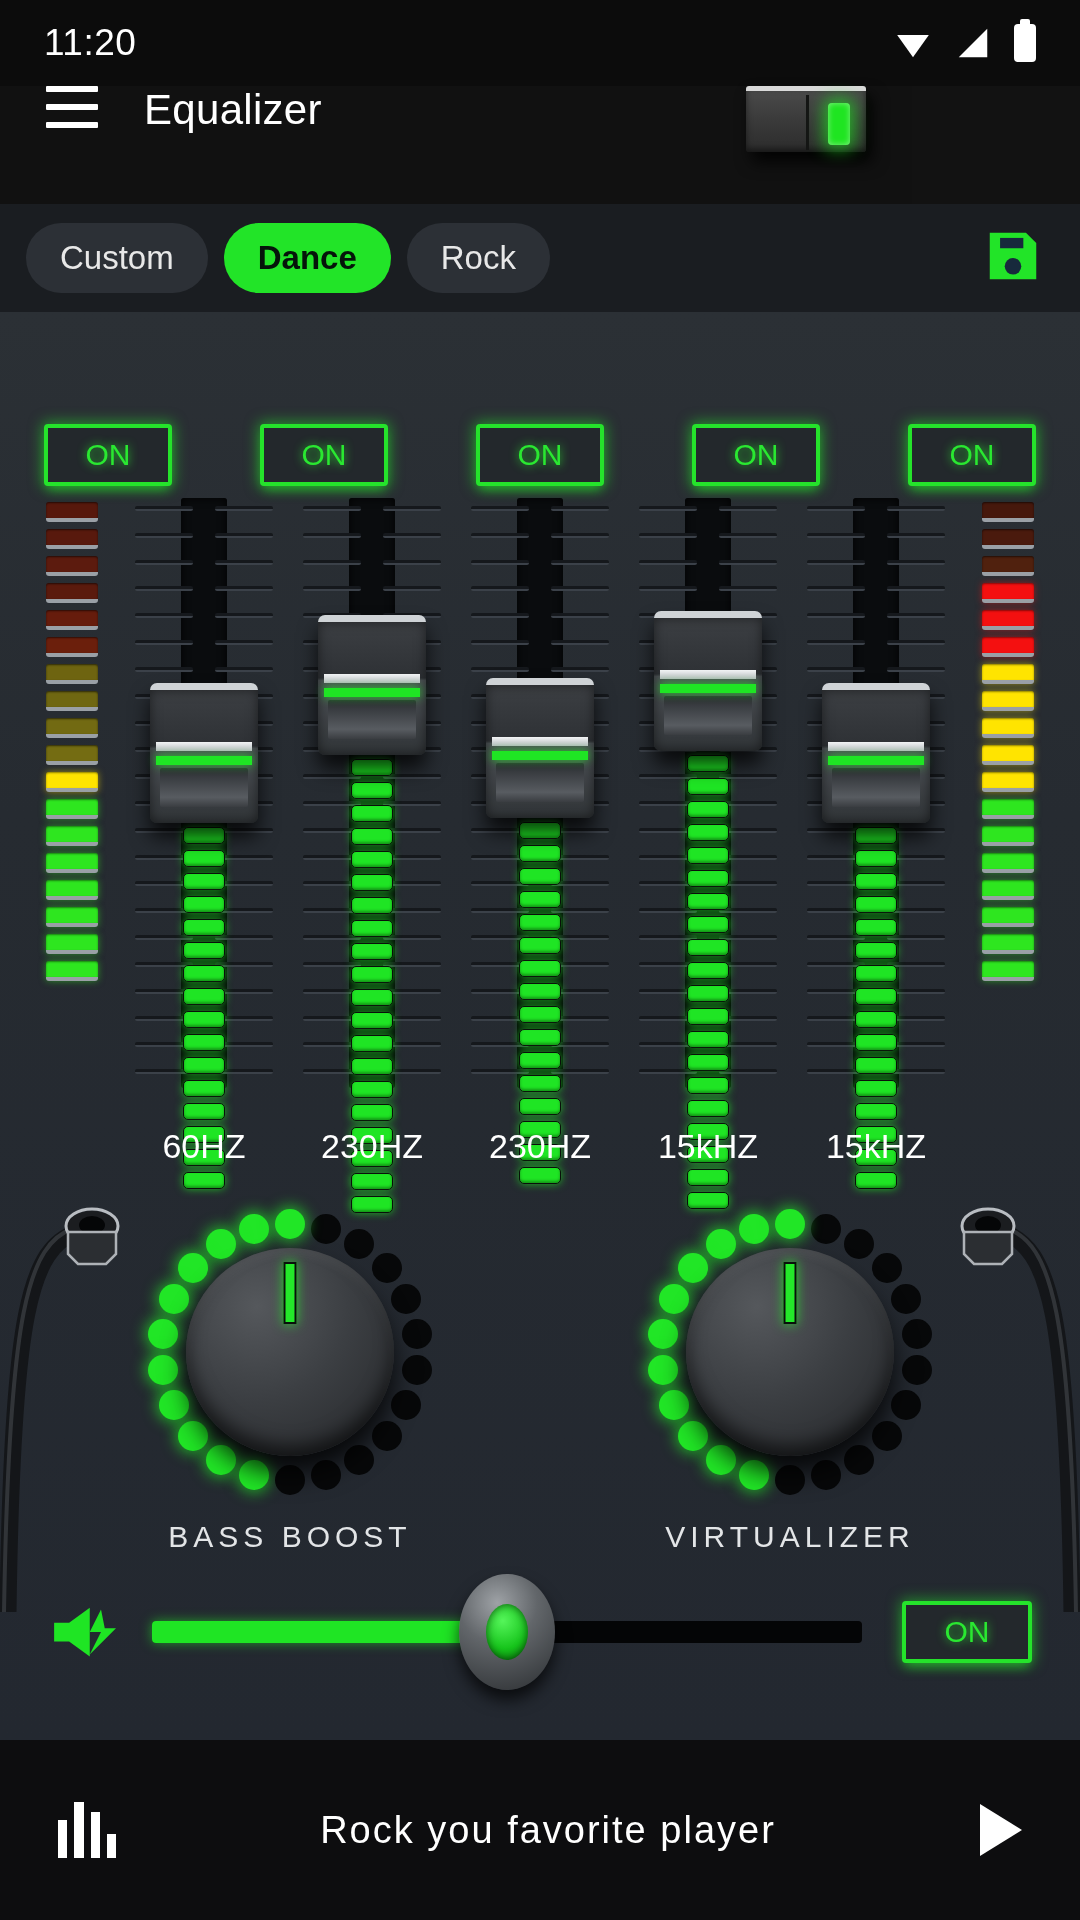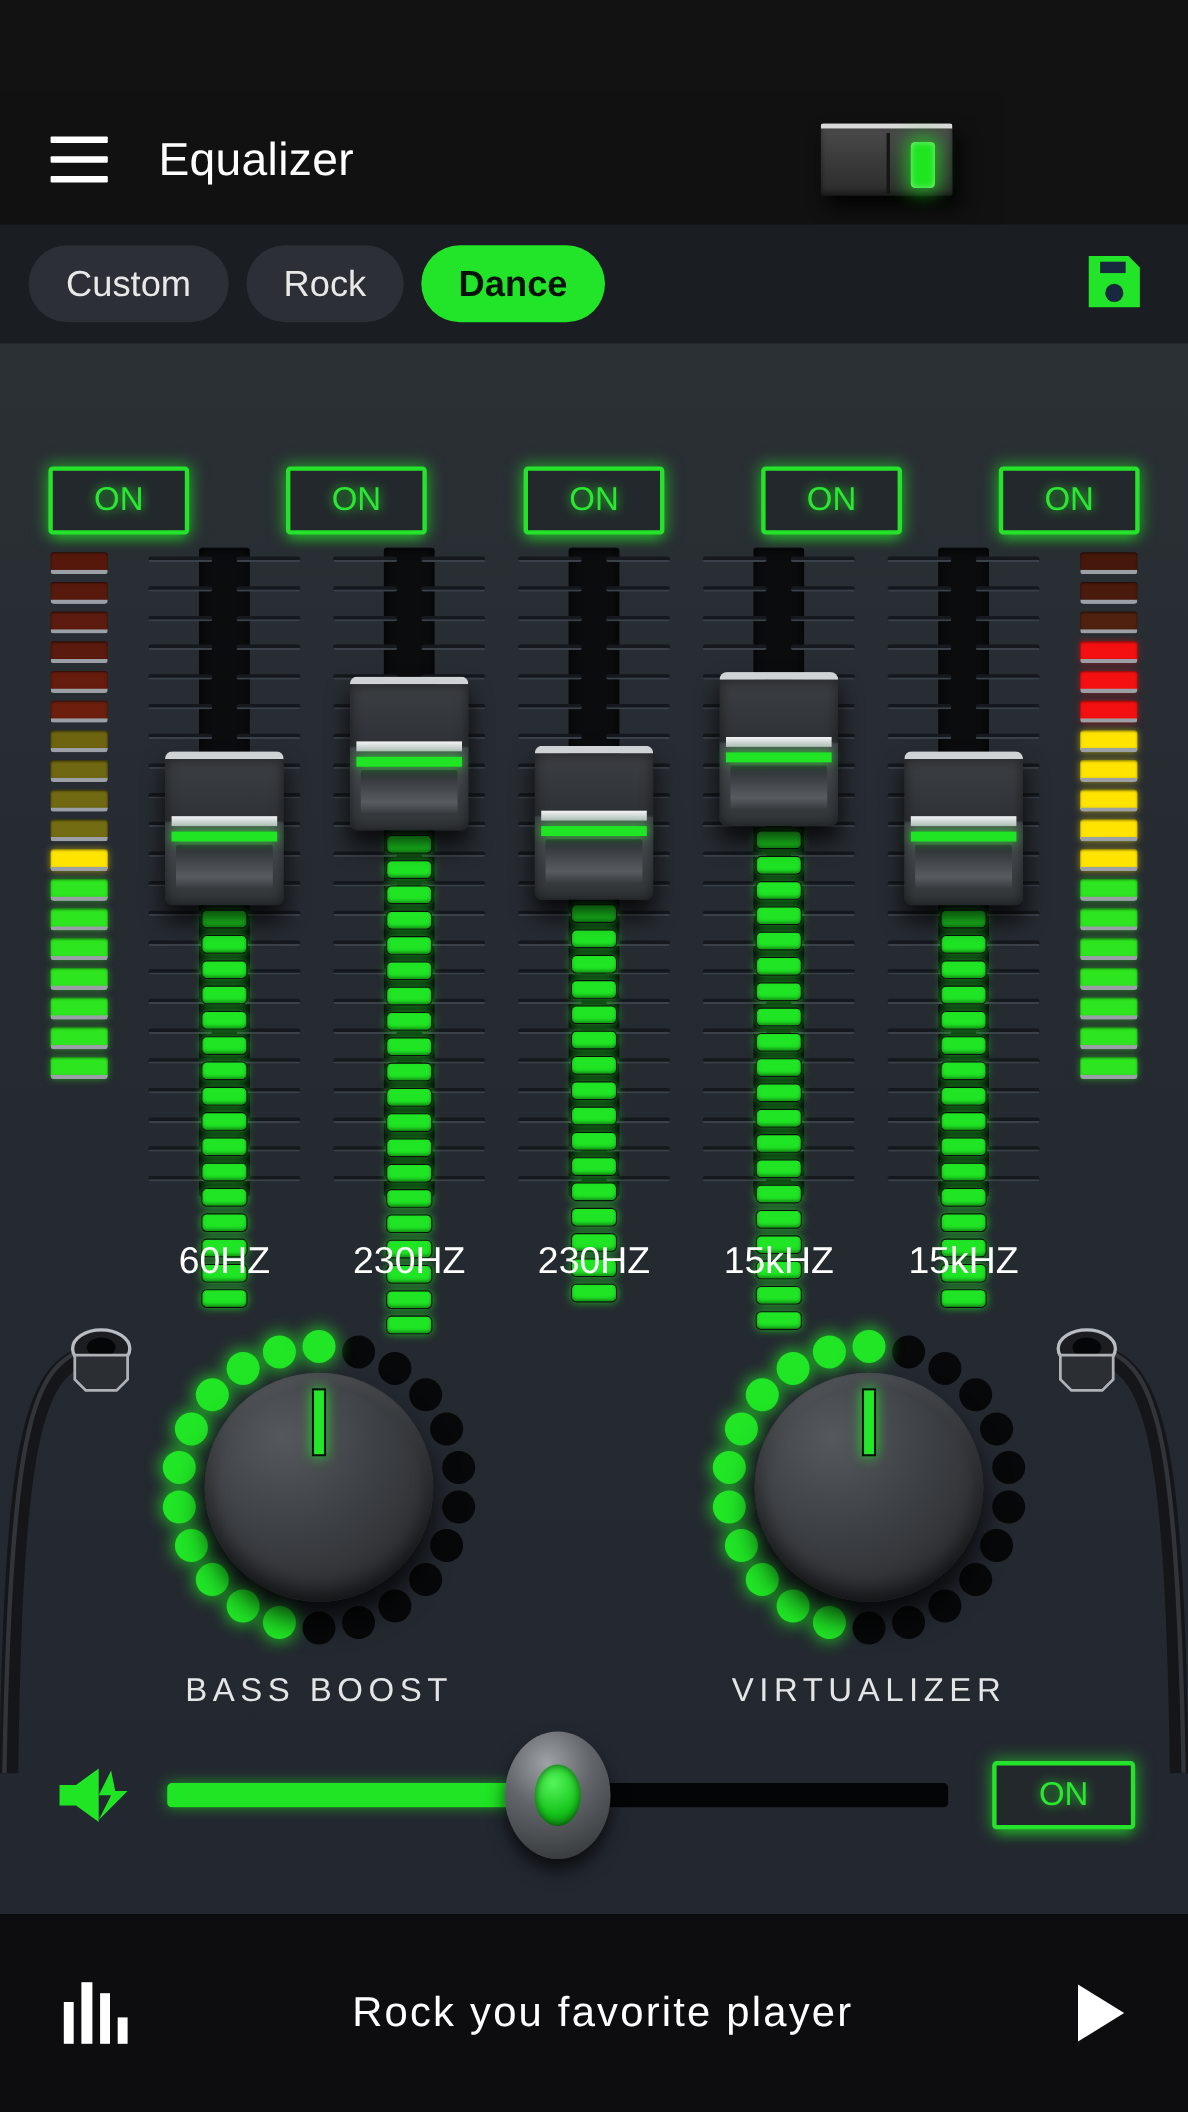--- a/index.html
+++ b/index.html
@@ -19,21 +19,21 @@
   .clock { font-size: 37px; letter-spacing: .5px; }
   .status-icons { margin-left: auto; display: flex; align-items: center; gap: 22px; }
   .ic-wifi { width: 38px; height: 38px; }
   .ic-sig  { width: 38px; height: 38px; }
   .ic-bat  { width: 22px; height: 38px; background: #fff; border-radius: 4px; position: relative; }
   .ic-bat::before { content:""; position:absolute; top:-5px; left:6px; width:10px; height:5px; background:#fff; border-radius:2px 2px 0 0; }
 
   
   .appbar {
     position: absolute; top: 86px; left: 0; width: 912px; height: 118px;
-    background: #111111; display: flex; align-items: center; padding: 0 46px;
+    background: #111111; display: flex; padding: 0 46px;
   }
   .hamburger { width: 52px; height: 42px; display: flex; flex-direction: column; justify-content: space-between; cursor: pointer; }
   .hamburger span { display: block; height: 6px; background: #fff; border-radius: 1px; }
   .apptitle { color: #fff; font-size: 42px; margin-left: 46px; letter-spacing: .3px; }
 
   
   .power-switch {
     margin-left: auto; width: 120px; height: 66px; position: relative;
     background: linear-gradient(180deg,#4a4a4a 0%, #3b3b3b 45%, #2c2c2c 100%);
     border-top: 5px solid #d9d9d9;
@@ -205,40 +205,52 @@
   .eqbars { width: 58px; height: 56px; display: flex; align-items: flex-end; gap: 7px; }
   .eqbars i { display: block; width: 11px; background: #fff; }
   .bottomtext { flex: 1; text-align: center; color: #fff; font-size: 38px; letter-spacing: 2px; }
   .playtri { width: 0; height: 0; border-left: 42px solid #fff; border-top: 26px solid transparent; border-bottom: 26px solid transparent; cursor: pointer; }
 </style>
 </head>
 <body>
 
 <div id="app">
 
+  <div class="statusbar">
+    <div class="clock">11:20</div>
+    <div class="status-icons">
+      <svg class="ic-wifi" viewBox="0 0 24 24">
+        <path d="M2 7 L22 7 L12 21 Z" fill="#fff"></path>
+      </svg>
+      <svg class="ic-sig" viewBox="0 0 24 24">
+        <path d="M21 3 L21 21 L3 21 Z" fill="#fff"></path>
+      </svg>
+      <div class="ic-bat"></div>
+    </div>
+  </div>
 
   <div class="appbar">
     <div class="hamburger">
       <span></span>
         <span></span>
         <span></span>
     </div>
     <div class="apptitle">Equalizer</div>
     <div class="power-switch">
       <div class="half"></div>
         <div class="divider"></div>
         <div class="half"></div>
       <div class="power-led"></div>
     </div>
   </div>
 
   <div class="presetbar">
     <div class="preset">Custom</div>
+    <div class="preset active">Dance</div>
     <div class="preset">Rock</div>
-    <div class="preset active">Dance</div>
     <div class="save-btn">
       <svg width="62" height="62" viewBox="0 0 24 24">
         <path d="M3 3 h14 l4 4 v14 h-18 z" fill="#22e428" rx="2"></path>
         <rect x="7" y="5" width="9" height="4" fill="#17293c"></rect>
         <circle cx="12" cy="16" r="3.2" fill="#17293c"></circle>
       </svg>
     </div>
   </div>
 
   <div class="console">

